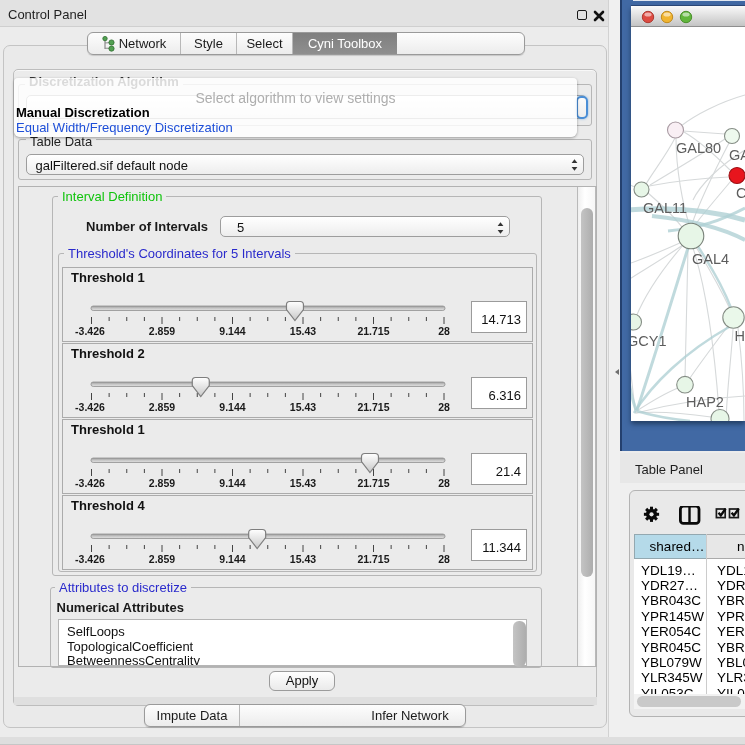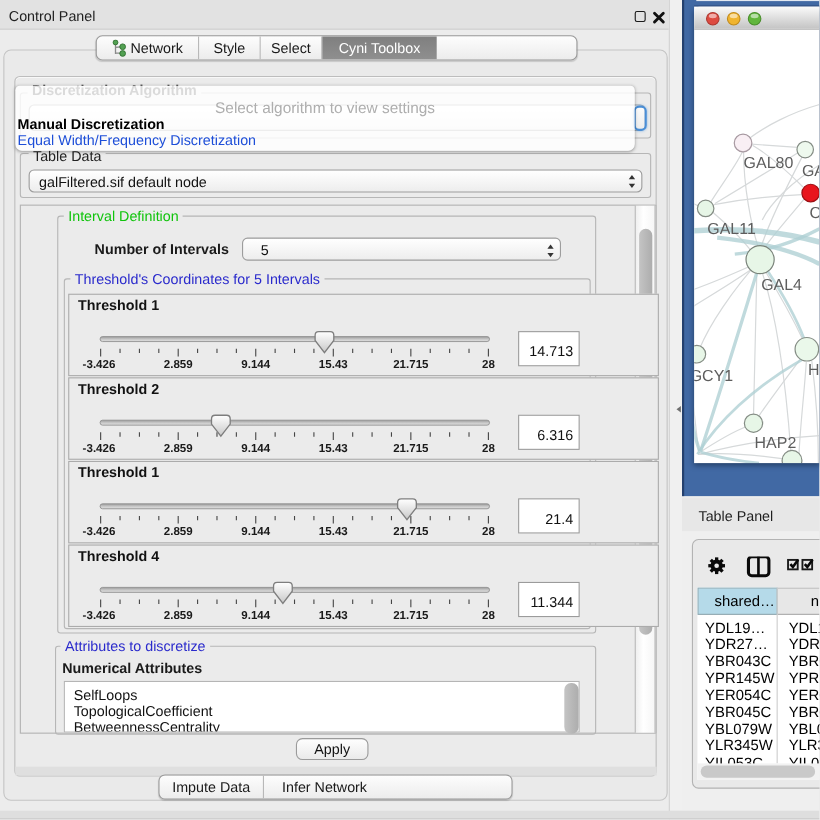--- a/index.html
+++ b/index.html
@@ -20,21 +20,21 @@
 .tab { display:flex; align-items:center; justify-content:center; font-size:13px; color:#1a1a1a; border-right:1px solid #b8b8b8; white-space:nowrap; }
 .tab:last-child { border-right:none; }
 .tab.sel { background:linear-gradient(#7f7f7f,#8f8f8f); color:#fff; }
 
 .group { border:1px solid #b6b6b6; border-radius:3px; background:transparent; }
 .gtitle { position:absolute; background:#ebebeb; padding:0 4px; font-size:13px; }
 
 .combo { background:linear-gradient(#ffffff,#ededed); border:1px solid #9d9d9d; border-radius:5px; }
 .combo .ctext { position:absolute; left:8.5px; top:3px; font-size:13px; color:#111; }
 
-.tpanel { left:62px; width:537px; height:75px; border:1px solid #ababab; background:#ebebeb; }
+.tpanel { left:62px; width:471px; height:75px; border:1px solid #ababab; background:#ebebeb; }
 .tlabel { position:absolute; left:8px; top:1.5px; font-size:13px; font-weight:bold; color:#111; }
 .vbox { position:absolute; left:408px; top:33px; width:56px; height:32px; background:#fff; border:1px solid #9b9b9b; font-size:13px; color:#111; text-align:right; padding:9.5px 5px 0 0; }
 
 .sbtrack { background:linear-gradient(90deg,#efefef,#ffffff 40%,#f6f6f6); border-left:1px solid #b9b9b9; border-right:1px solid #b9b9b9; }
 .sbthumb { background:linear-gradient(90deg,#c4c4c4,#adadad); border-radius:6px; }
 </style>
 </head>
 <body>
 
 <div id="titlebar" class="abs">
@@ -282,21 +282,21 @@
 <div class="abs sbthumb" style="left:513px; top:621px; width:13px; height:46px;"></div>
 
 
 <div class="abs" style="left:14px; top:697px; width:583px; height:8px; background:#dfdfdf;"></div>
 
 <div class="abs" style="left:614.5px; top:369px; width:0; height:0; border-top:3px solid transparent; border-bottom:3px solid transparent; border-right:4.5px solid #6f6f6f; z-index:3;"></div>
 
 <div class="abs" style="left:269px; top:671px; width:66px; height:20px; background:linear-gradient(#fefefe,#eaeaea); border:1px solid #9b9b9b; border-radius:6px; text-align:center; font-size:13px; color:#111; line-height:18px;">Apply</div>
 
 
-<div class="abs tabgroup" style="left:144px; top:704px; width:322px;">
+<div class="abs tabgroup" style="left:144px; top:704px; width:322px;justify-content:space-between;">
   <div class="tab" style="width:95px;">Impute Data</div>
   <div class="tab" style="width:110px;">Infer Network</div>
 </div>
 
 
 <div class="abs" style="left:14px; top:78px; width:563px; height:59px; background:rgba(255,255,255,0.82); border-radius:4px 4px 6px 6px; box-shadow:0 1px 3px rgba(0,0,0,0.35);">
   <div style="position:absolute; left:0; right:0; top:11.5px; text-align:center; font-size:14px; color:#aeaeae;">Select algorithm to view settings</div>
   <div style="position:absolute; left:2px; top:27px; font-size:13px; font-weight:bold; color:#000;">Manual Discretization</div>
   <div style="position:absolute; left:2px; top:41.5px; font-size:13px; color:#1d4ed8;">Equal Width/Frequency Discretization</div>
 </div>

